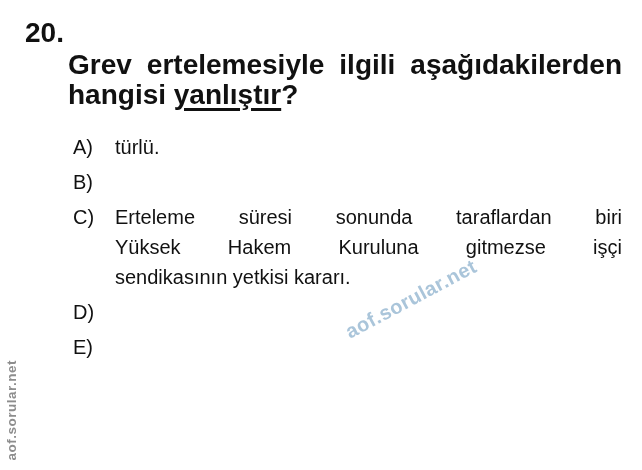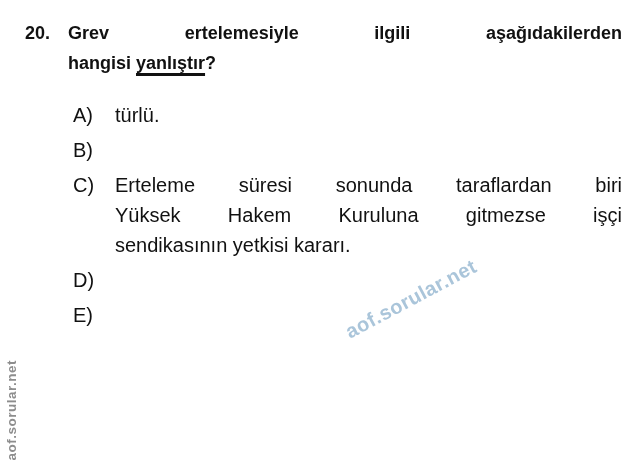--- a/index.html
+++ b/index.html
@@ -18,30 +18,31 @@
   }
   .content {
     position: relative;
     z-index: 2;
   }
   
   .q-row {
     display: flex;
     padding: 18px 20px 0 25px;
     font-weight: bold;
-    font-size: 18px;
+    font-size: 28px;
     line-height: 30px;
   }
   .q-num {
     width: 43px;
     flex-shrink: 0;
   }
   .q-text {
     flex: 1;
     min-width: 0;
+    margin-top: 32px;
   }
   .just {
     text-align: justify;
     text-align-last: justify;
   }
   .u {
     text-decoration: underline;
     text-decoration-thickness: 2.5px;
     text-underline-offset: 4px;
     text-align: center;

